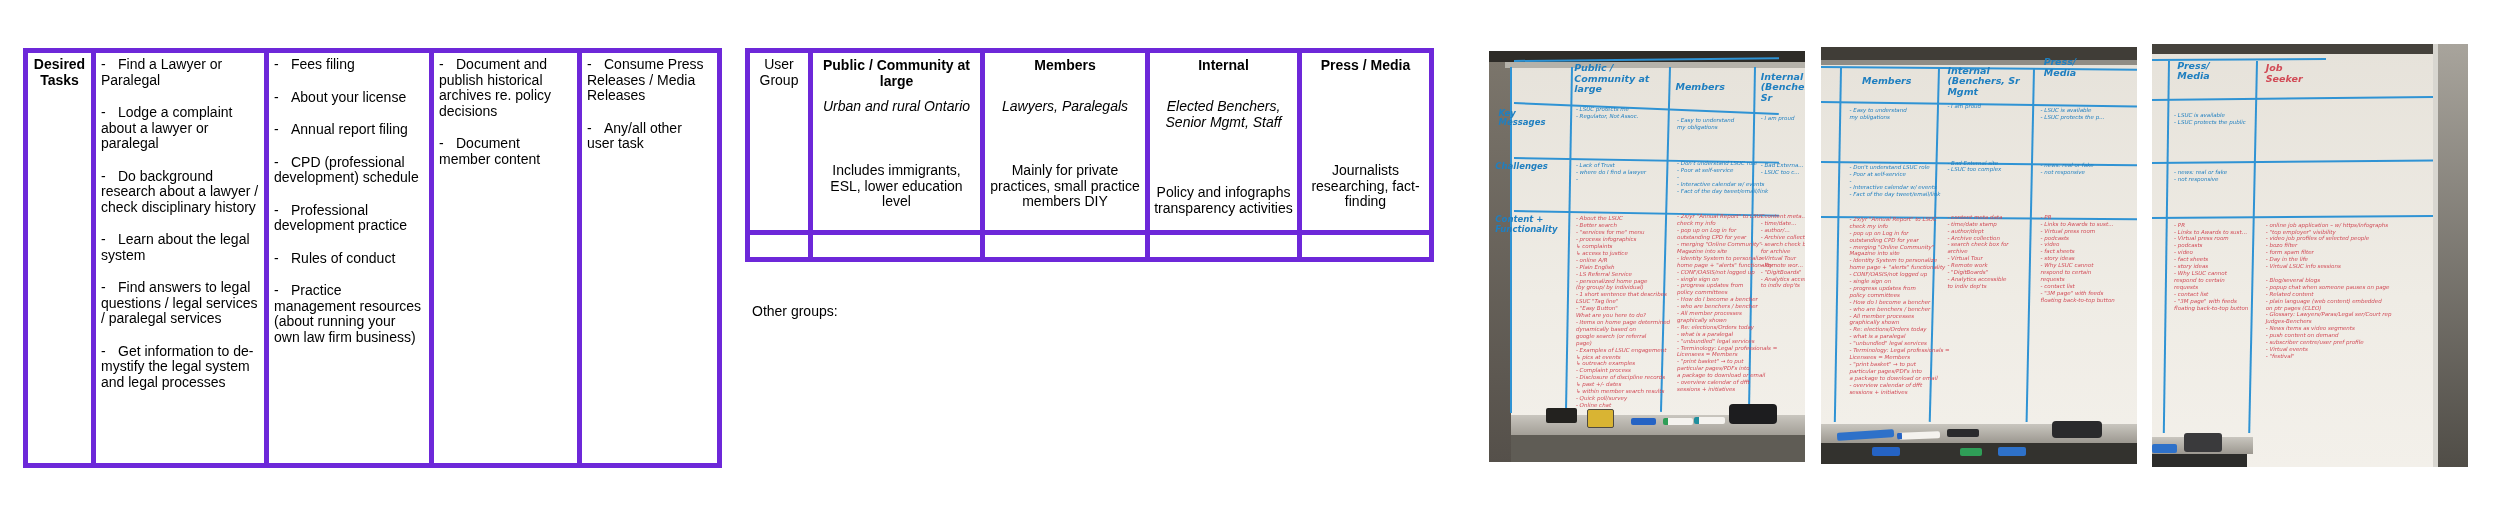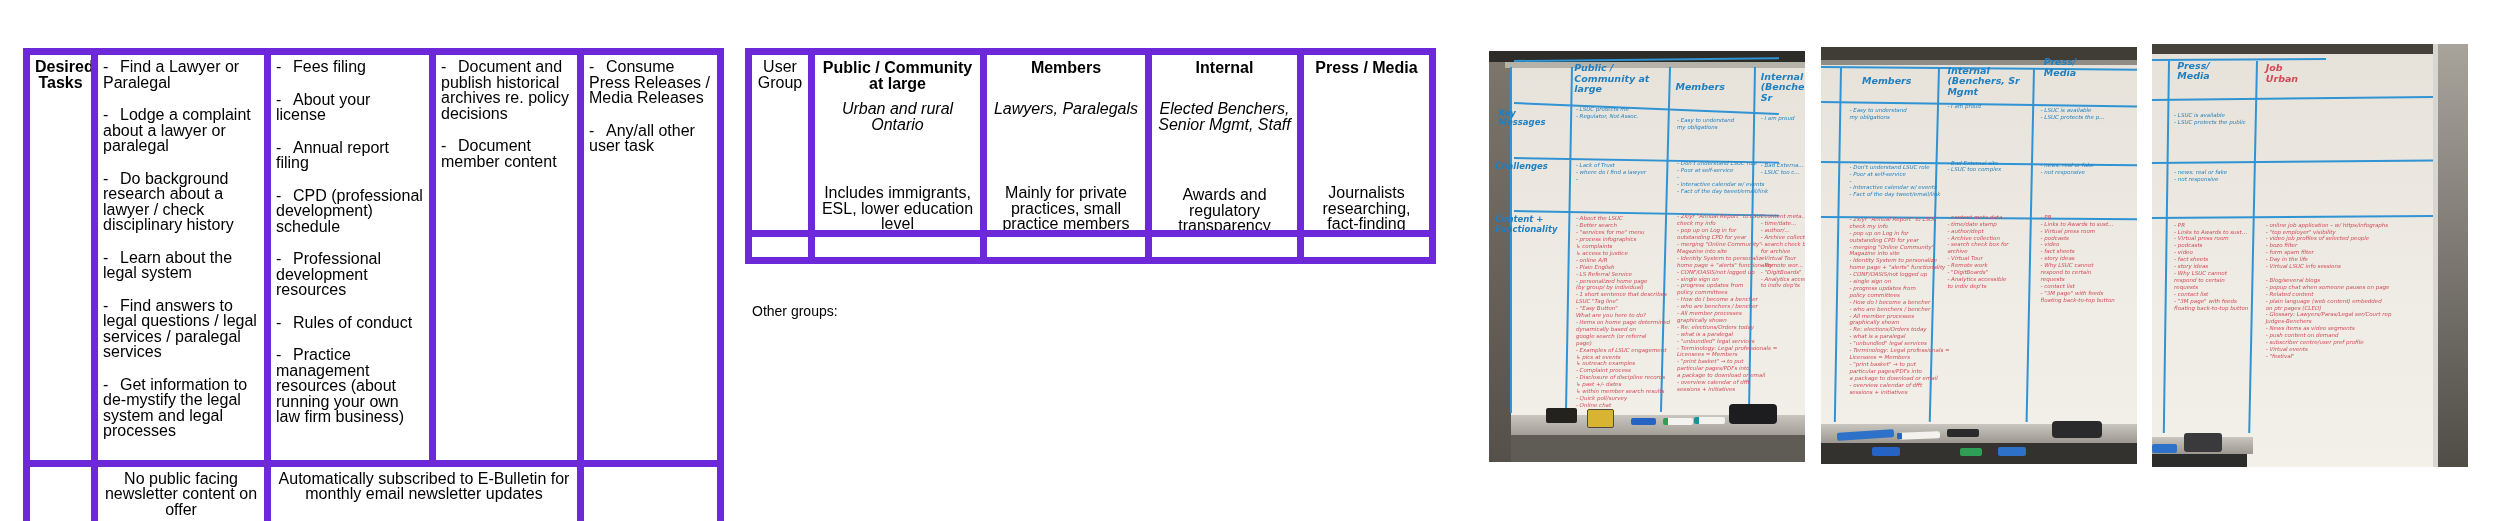--- a/index.html
+++ b/index.html
@@ -1,32 +1,32 @@
 <!DOCTYPE html>
 <html><head>
 <meta charset="utf-8">
 <style>
   html,body{margin:0;padding:0;background:#ffffff;}
   #canvas{position:relative;width:2500px;height:521px;background:#ffffff;overflow:hidden;
           font-family:"Liberation Sans",sans-serif;color:#000;}
   
   table.doc{border-collapse:collapse;table-layout:fixed;position:absolute;background:#fff;}
-  table.doc td{border:7px solid #6d28d9;vertical-align:top;padding:4px 5px;
-               font-size:16px;line-height:15.5px;overflow:hidden;}
+  table.doc td{border:5px solid #6d28d9;vertical-align:top;padding:4px 5px;
+               font-size:14px;line-height:15.5px;overflow:hidden;}
   table.doc{border:2px solid #111;}
   .rowhead{text-align:center;font-weight:bold;}
   .task-item{margin-bottom:17px;}
   .task-item::before{content:"-";display:inline-block;width:17px;}
   .center-note{text-align:center;}
   
   .ug-cell{position:relative;}
   .ug-head{text-align:center;font-weight:bold;padding-top:1px;}
   .ug-l1,.ug-l2{position:absolute;left:3px;right:3px;text-align:center;}
   .ug-l1{top:46px;font-style:italic;}
-  .ug-l2{top:130px;}
+  .ug-l2{top:110px;}
   
   .notes-block{position:absolute;left:752px;top:300px;font-size:14px;line-height:22px;}
   .notes-item{padding-left:7px;}
   
   .photo{position:absolute;overflow:hidden;background:linear-gradient(180deg,#e6e2da 0%,#efece5 60%,#f3f0ea 100%);}
   .photo .layer{position:absolute;left:0;top:0;width:100%;height:100%;}
   .vline{position:absolute;width:2px;background:#2f93d4;transform-origin:top center;}
   .hline{position:absolute;height:2px;background:#2f93d4;transform-origin:left center;}
   .wb{position:absolute;font-family:"DejaVu Sans",sans-serif;font-style:italic;}
   .wb.blue{color:#1f7fc0;}
@@ -59,38 +59,32 @@
             <div class="task-item">Do background research about a lawyer / check disciplinary history</div>
             <div class="task-item">Learn about the legal system</div>
             <div class="task-item">Find answers to legal questions / legal services / paralegal services</div>
             <div class="task-item">Get information to de-mystify the legal system and legal processes</div>
           </td>
       <td>
             <div class="task-item">Fees filing</div>
             <div class="task-item">About your license</div>
             <div class="task-item">Annual report filing</div>
             <div class="task-item">CPD (professional development) schedule</div>
-            <div class="task-item">Professional development resources</div>
+            <div class="task-item">Professional development practice</div>
             <div class="task-item">Rules of conduct</div>
             <div class="task-item">Practice management resources (about running your own law firm business)</div>
           </td>
       <td>
             <div class="task-item">Document and publish historical archives re. policy decisions</div>
             <div class="task-item">Document member content</div>
           </td>
       <td>
             <div class="task-item">Consume Press Releases / Media Releases</div>
             <div class="task-item">Any/all other user task</div>
           </td>
-    </tr>
-    <tr style="height:72px;">
-      <td></td>
-      <td class="center-note">No public facing newsletter content on offer</td>
-      <td class="center-note" colspan="2">Automatically subscribed to E-Bulletin for monthly email newsletter updates</td>
-      <td></td>
     </tr>
   </tbody>
     </table>
 
   <table class="doc" style="left:745px;top:48px;width:684px;height:209px;">
     <colgroup>
         <col style="width:63px">
         <col style="width:172px">
         <col style="width:165px">
         <col style="width:152px">
@@ -105,21 +99,21 @@
         <div class="ug-l2">Includes immigrants, ESL, lower education level</div>
       </td>
       <td class="ug-cell">
         <div class="ug-head">Members</div>
         <div class="ug-l1">Lawyers, Paralegals</div>
         <div class="ug-l2">Mainly for private practices, small practice members DIY</div>
       </td>
       <td class="ug-cell">
         <div class="ug-head">Internal</div>
         <div class="ug-l1">Elected Benchers, Senior Mgmt, Staff</div>
-        <div class="ug-l2" style="top:132px">Awards and regulatory transparency activities</div>
+        <div class="ug-l2" style="top:132px">Policy and infographs transparency activities</div>
       </td>
       <td class="ug-cell">
         <div class="ug-head">Press / Media</div>
         <div class="ug-l1"></div>
         <div class="ug-l2">Journalists researching, fact-finding</div>
       </td>
     </tr>
     <tr style="height:27px;">
       <td></td>
       <td></td>
@@ -402,21 +396,21 @@
         <div class="hline" style="top: 3.5%; left: 0%; width: 55%; transform: rotate(-0.3deg);"></div>
         <div class="hline" style="top: 13%; left: 0%; width: 89%; transform: rotate(-0.6deg);"></div>
         <div class="hline" style="top: 28%; left: 0%; width: 89%; transform: rotate(-0.5deg);"></div>
         <div class="hline" style="top: 41%; left: 0%; width: 89%; transform: rotate(-0.4deg);"></div>
       </div>
     <div class="layer notes">
         <div class="wb wb-header blue" style="left: 8%; top: 4%; width: 15%;">
           <div>Press/ Media</div>
         </div>
         <div class="wb wb-header red" style="left: 36%; top: 4.5%; width: 15%;">
-          <div>Job Urban</div>
+          <div>Job Seeker</div>
         </div>
         <div class="wb wb-note blue" style="left: 7%; top: 16%;">
           <div>- LSUC is available</div>
           <div>- LSUC protects the public</div>
         </div>
         <div class="wb wb-note blue" style="left: 7%; top: 29.5%;">
           <div>- news: real or fake</div>
           <div>- not responsive</div>
         </div>
         <div class="wb wb-note red" style="left: 7%; top: 42%;">

